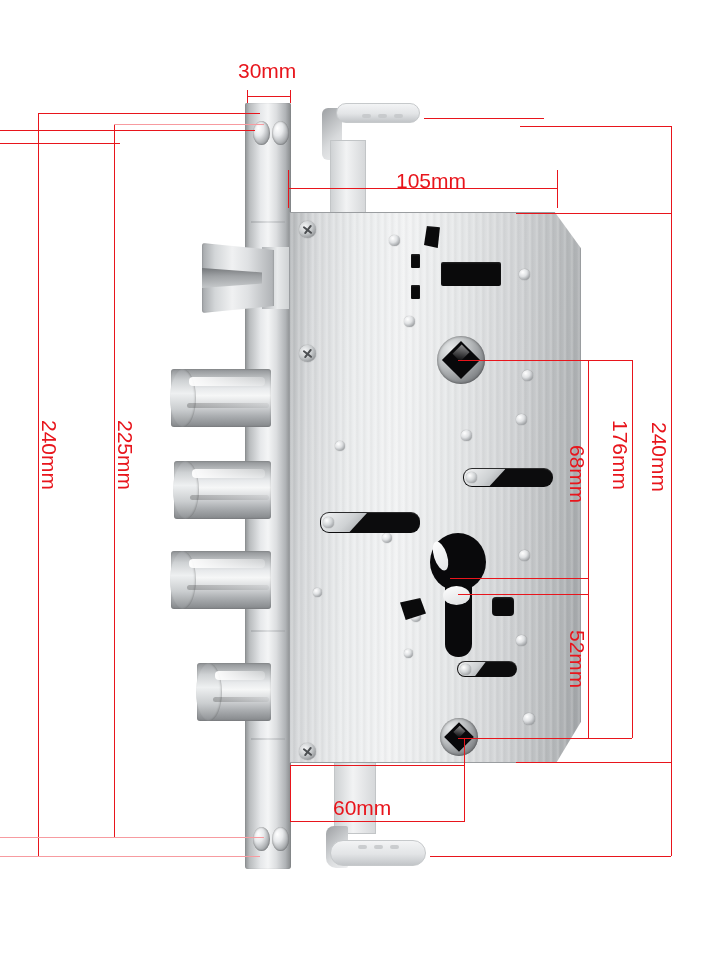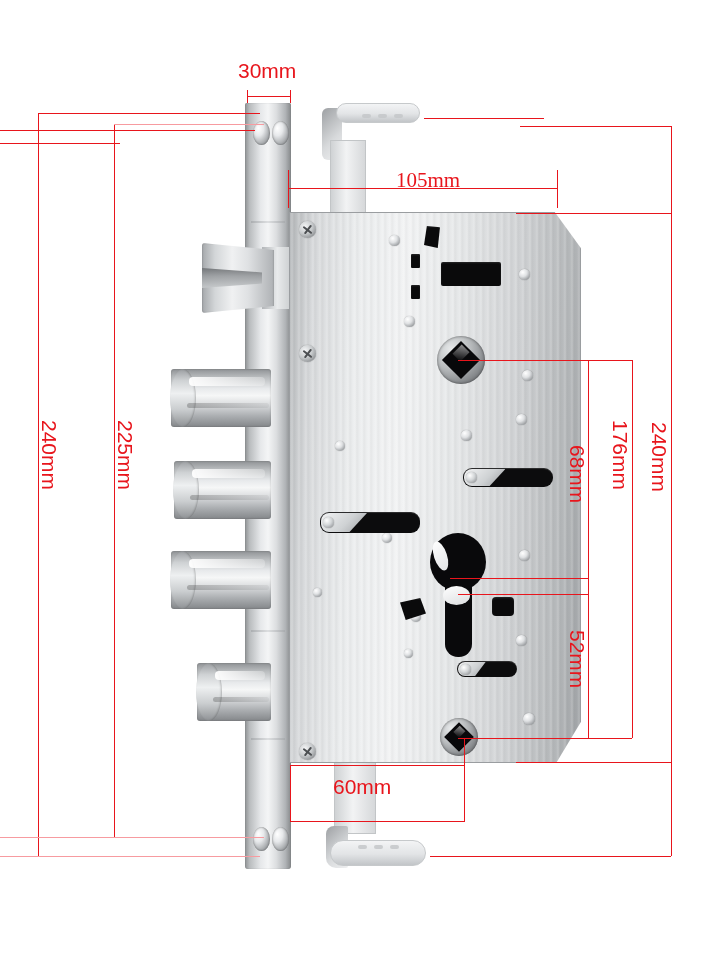--- a/index.html
+++ b/index.html
@@ -451,21 +451,21 @@
     <div class="dim-label vert" style="left:60px; top:420px;">240mm</div>
 
     <div class="dim-line v" style="left:114px; top:124px; height:713px;"></div>
     <div class="dim-line h faint" style="left:114px; top:124px; width:150px;"></div>
     <div class="dim-line h faint" style="left:78px; top:837px; width:186px;"></div>
     <div class="dim-label vert" style="left:136px; top:420px;">225mm</div>
 
     <div class="dim-line h" style="left:288px; top:188px; width:270px;"></div>
     <div class="dim-line v" style="left:288px; top:170px; height:38px;"></div>
     <div class="dim-line v" style="left:557px; top:170px; height:38px;"></div>
-    <div class="dim-label" style="left:396px; top:170px;font-family:Liberation Serif, serif;">105mm</div>
+    <div class="dim-label" style="left:396px; top:170px;">105mm</div>
 
     <div class="dim-line v" style="left:671px; top:126px; height:730px;"></div>
     <div class="dim-line h" style="left:520px; top:126px; width:151px;"></div>
     <div class="dim-line h" style="left:430px; top:856px; width:241px;"></div>
     <div class="dim-label vert" style="left:670px; top:422px;">240mm</div>
 
     <div class="dim-line v" style="left:632px; top:360px; height:378px;"></div>
     <div class="dim-line h" style="left:460px; top:360px; width:172px;"></div>
     <div class="dim-line h" style="left:459px; top:738px; width:173px;"></div>
     <div class="dim-label vert" style="left:631px; top:420px;">176mm</div>
@@ -475,21 +475,21 @@
     <div class="dim-line h" style="left:458px; top:594px; width:130px;"></div>
     <div class="dim-label vert" style="left:588px; top:445px;">68mm</div>
 
     <div class="dim-line v" style="left:588px; top:594px; height:144px;"></div>
     <div class="dim-label vert" style="left:588px; top:630px;">52mm</div>
 
     <div class="dim-line h" style="left:290px; top:765px; width:175px;"></div>
     <div class="dim-line h" style="left:290px; top:821px; width:175px;"></div>
     <div class="dim-line v" style="left:290px; top:765px; height:57px;"></div>
     <div class="dim-line v" style="left:464px; top:765px; height:57px;"></div>
-    <div class="dim-label" style="left:333px; top:776px;">60mm</div>
+    <div class="dim-label" style="left:333px; top:797px;">60mm</div>
 
     <div class="dim-line h" style="left:0px; top:130px; width:255px;"></div>
     <div class="dim-line h" style="left:0px; top:143px; width:120px;"></div>
     <div class="dim-line h" style="left:424px; top:118px; width:120px;"></div>
     <div class="dim-line h" style="left:516px; top:213px; width:155px;"></div>
     <div class="dim-line h" style="left:458px; top:360px; width:174px;"></div>
     <div class="dim-line h" style="left:450px; top:578px; width:138px;"></div>
     <div class="dim-line h" style="left:458px; top:738px; width:174px;"></div>
     <div class="dim-line h" style="left:516px; top:762px; width:155px;"></div>
     <div class="dim-line v" style="left:290px; top:765px; height:57px;"></div>

